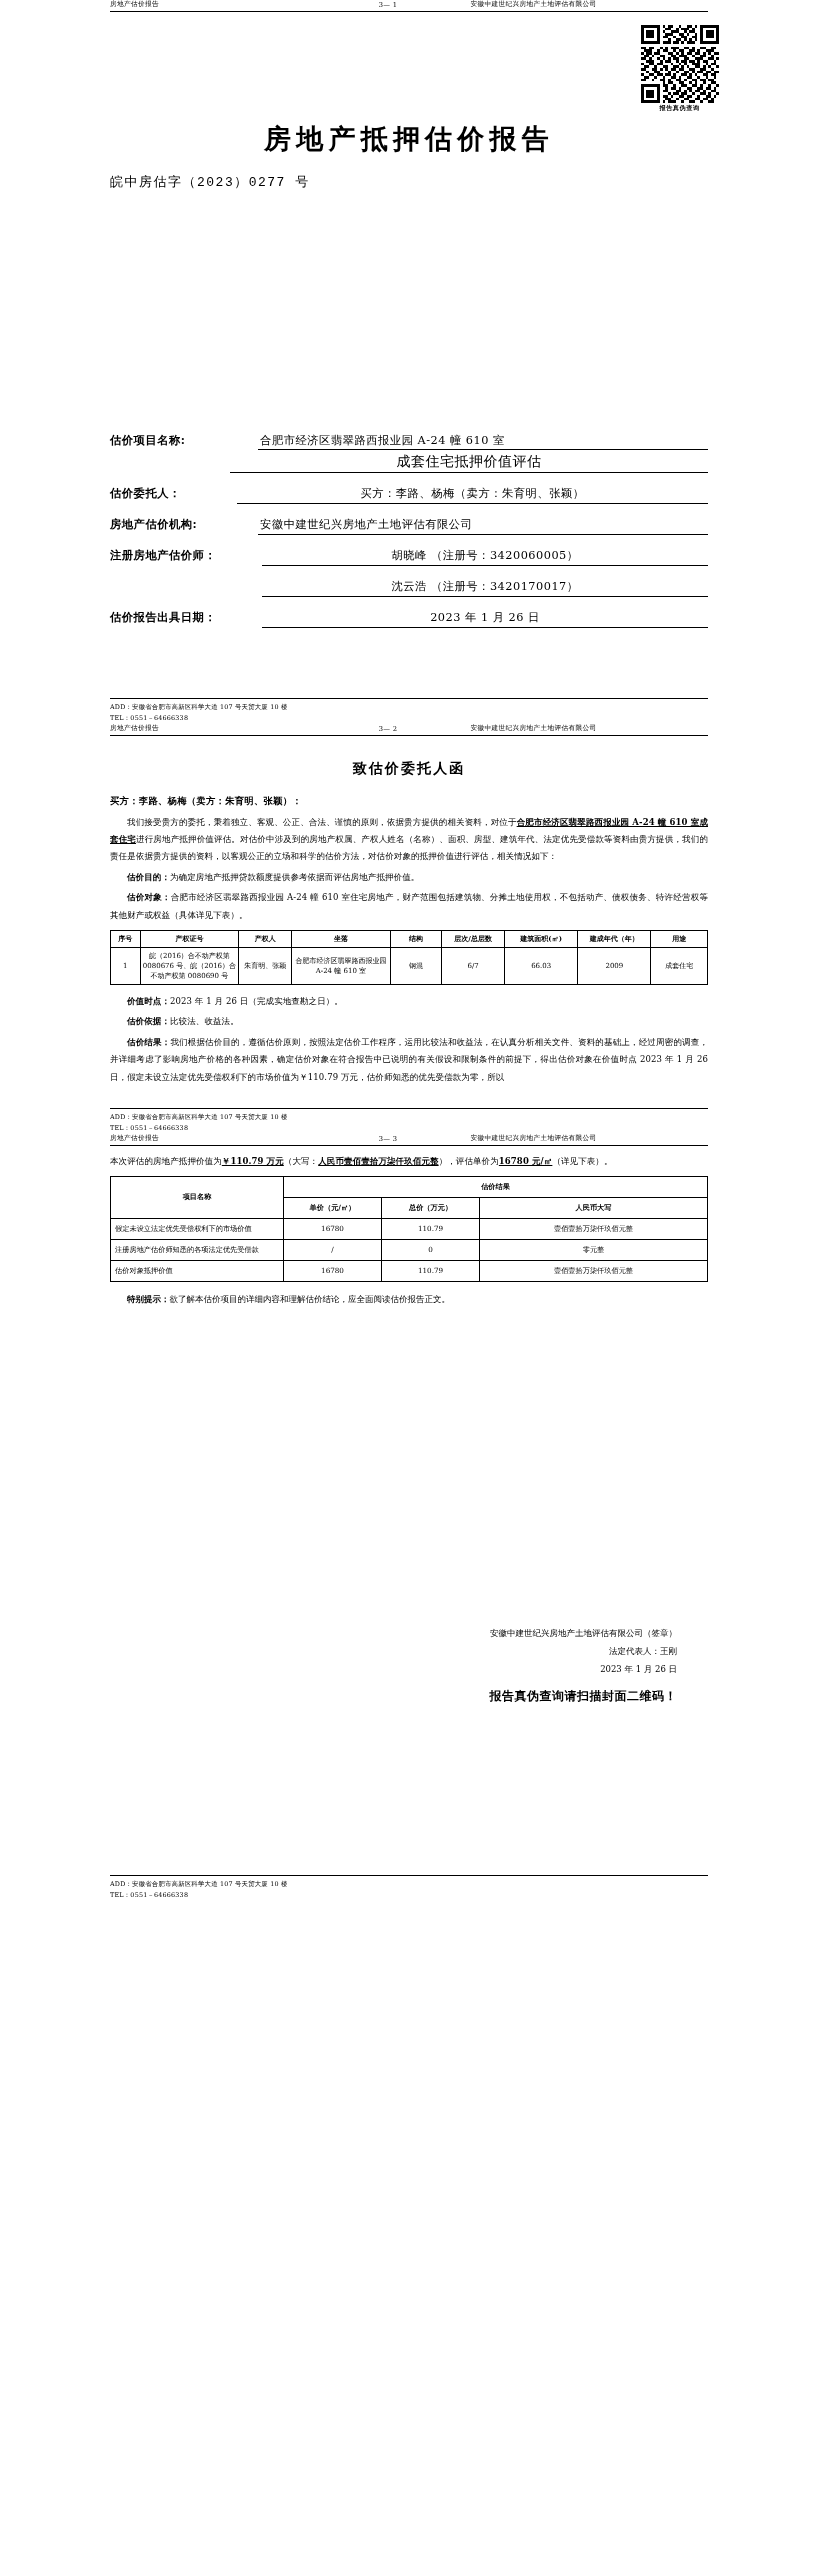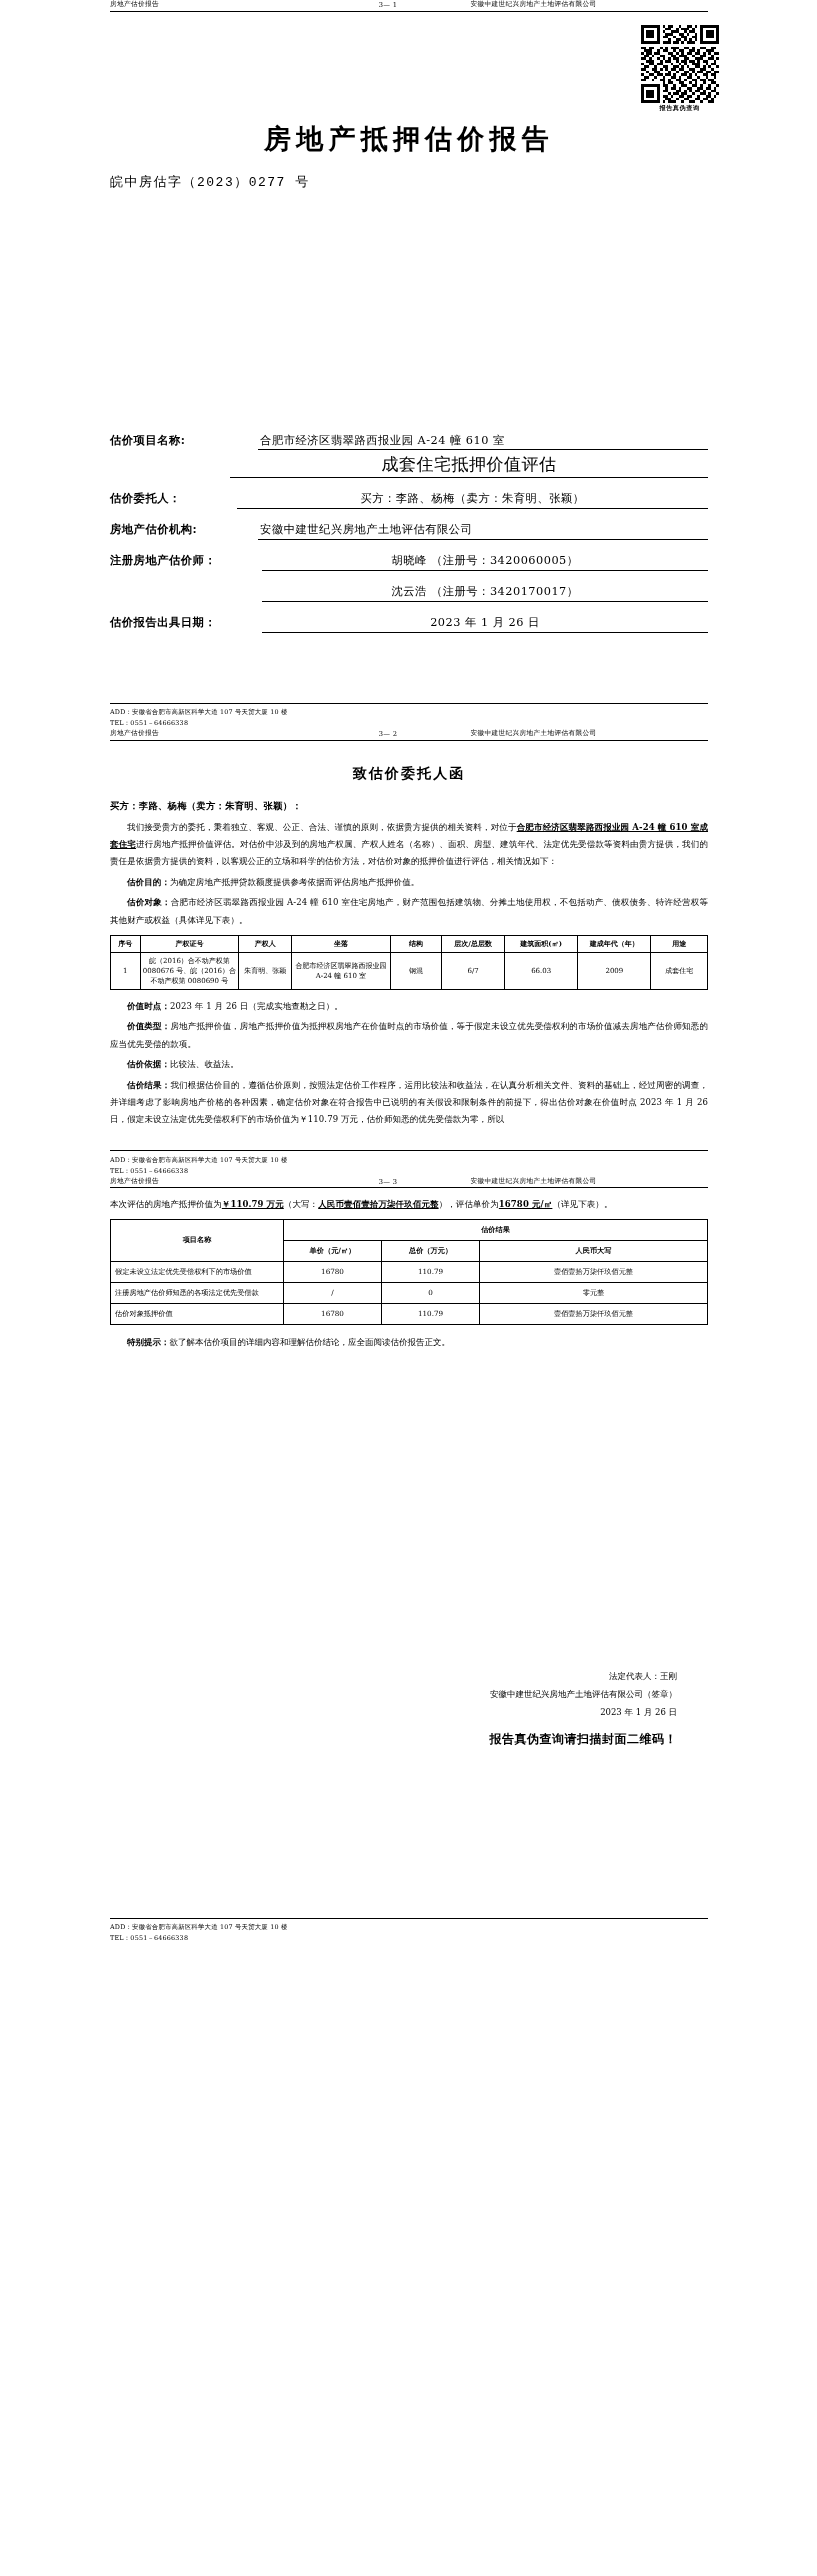--- a/index.html
+++ b/index.html
@@ -120,21 +120,21 @@
     min-height: 15.5px;
   }
   .cf-val.center { text-align: center; }
   .cf-wrapline {
     border-bottom: 1px solid #000;
     margin-left: 120px;
     margin-top: -11.3px;
     margin-bottom: 13.4px;
     padding: 0 2.1px 1.5px 2.1px;
     text-align: center;
-    font-size: 17px;
+    font-size: 14px;
     font-family: "DejaVu Serif","Liberation Serif",serif;
     letter-spacing: 0.5px;
   }
 
   
   .sec-title {
     text-align: center;
     font-family: "DejaVu Serif","Liberation Serif",serif;
     font-size: 14px;
     font-weight: bold;
@@ -567,21 +567,20 @@
             <td>6/7</td>
             <td>66.03</td>
             <td>2009</td>
             <td>成套住宅</td>
           </tr>
         </tbody>
       </table>
 
       <p class="body"><b>价值时点：</b><span>2023 年 1 月 26 日（完成实地查勘之日）。</span></p>
 
-      <p class="body"><b>价值类型：</b><span>房地产抵押价值，房地产抵押价值为抵押权房地产在价值时点的市场价值，等于假定未设立优先受偿权利的市场价值减去房地产估价师知悉的应当优先受偿的款项。</span></p>
 
       <p class="body"><b>估价依据：</b><span>比较法、收益法。</span></p>
 
       <p class="body"><b>估价结果：</b><span>我们根据估价目的，遵循估价原则，按照法定估价工作程序，运用比较法和收益法，在认真分析相关文件、资料的基础上，经过周密的调查，并详细考虑了影响房地产价格的各种因素，确定估价对象在符合报告中已说明的有关假设和限制条件的前提下，得出估价对象在价值时点 2023 年 1 月 26 日，假定未设立法定优先受偿权利下的市场价值为￥110.79 万元，估价师知悉的优先受偿款为零，所以</span></p>
 
       <div style="height:18.5px"></div>
       <div class="rule rule-thin"></div>
       <div class="footer-block">
         <div>ADD：安徽省合肥市高新区科学大道 107 号天贸大厦 10 楼</div>
         <div>TEL：0551－64666338</div>
@@ -636,22 +635,22 @@
             <td>壹佰壹拾万柒仟玖佰元整</td>
           </tr>
         </tbody>
       </table>
 
       <p class="note"><b>特别提示：</b><span>欲了解本估价项目的详细内容和理解估价结论，应全面阅读估价报告正文。</span></p>
 
       <div class="spacer-lg"></div>
 
       <div class="sig">
+        <div>安徽中建世纪兴房地产土地评估有限公司（签章）</div>
         <div>法定代表人：王刚</div>
-        <div>安徽中建世纪兴房地产土地评估有限公司（签章）</div>
         <div>2023 年 1 月 26 日</div>
       </div>
       <div class="sig-final">报告真伪查询请扫描封面二维码！</div>
 
       <div style="height:170px"></div>
       <div class="rule rule-thin"></div>
       <div class="footer-block">
         <div>ADD：安徽省合肥市高新区科学大道 107 号天贸大厦 10 楼</div>
         <div>TEL：0551－64666338</div>
       </div>

